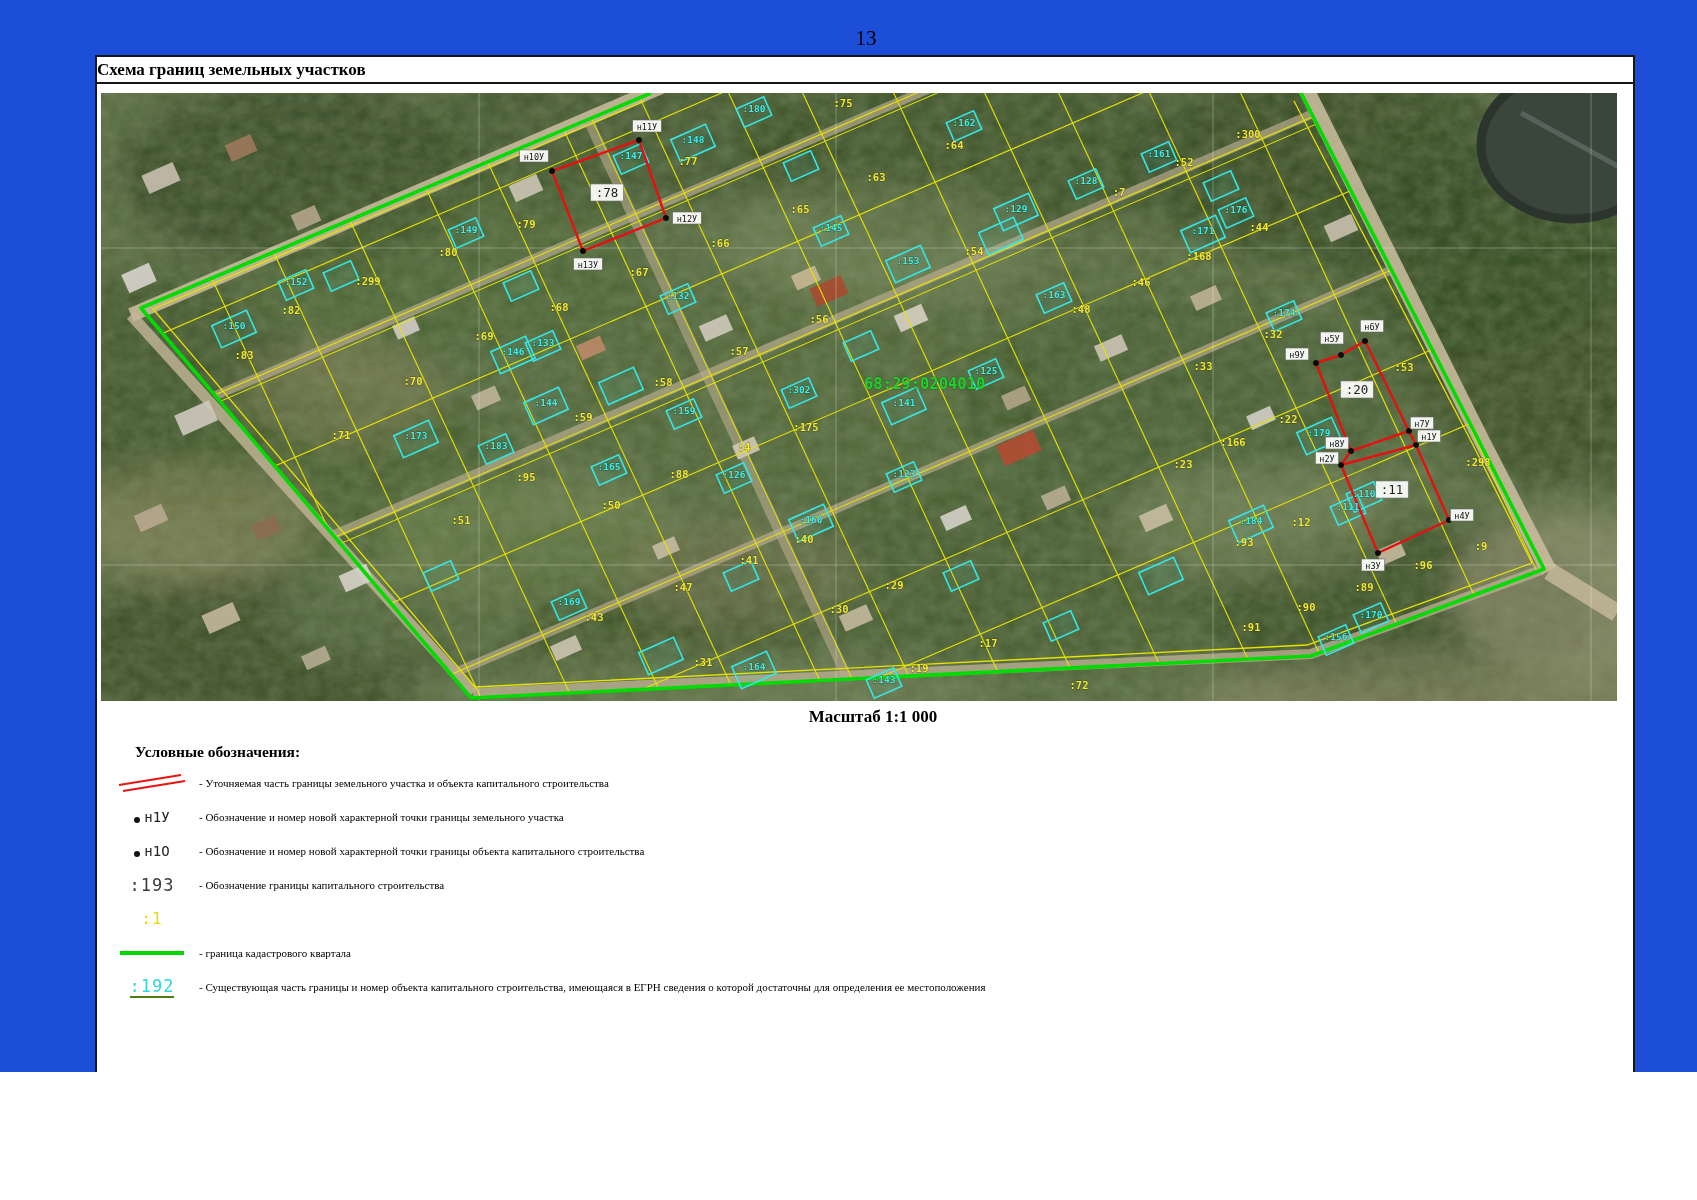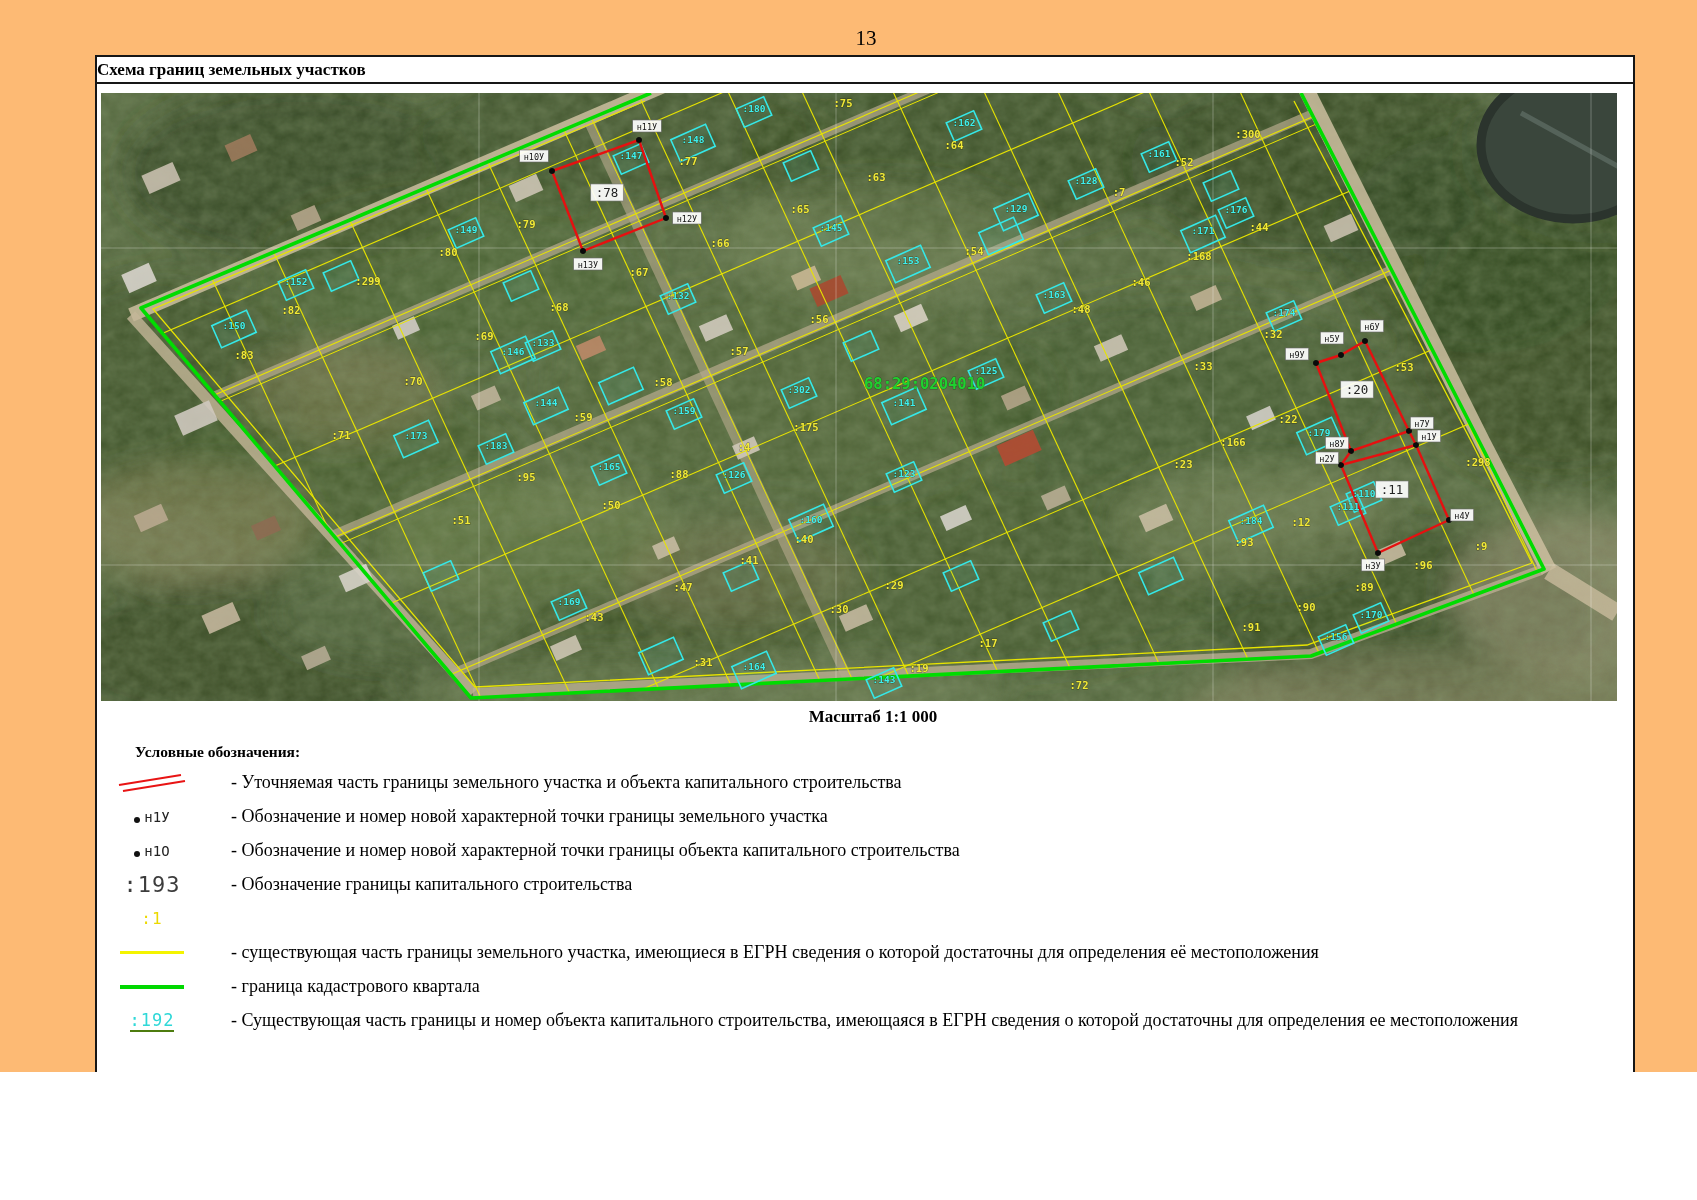--- a/index.html
+++ b/index.html
@@ -1,29 +1,29 @@
 <!DOCTYPE html>
 <html><head>
 <meta charset="utf-8">
 <style>
   html,body{margin:0;padding:0;background:#fff;}
-  .page{position:relative;width:1697px;height:1072px;background:#fdba74;font-family:"Liberation Serif",serif;color:#000;overflow:hidden;}
+  .page{position:relative;width:1697px;height:1072px;background:#1d4ed8;font-family:"Liberation Serif",serif;color:#000;overflow:hidden;}
   .page-num{position:absolute;top:26px;left:95px;width:1542px;text-align:center;font-size:21px;}
   .frame{position:absolute;left:95px;top:55px;width:1540px;height:1060px;border:2px solid #161616;box-sizing:border-box;background:#fff;}
   .title-bar{height:25px;line-height:25px;text-align:left;font-weight:bold;font-size:17px;border-bottom:2px solid #161616;}
   .map-wrap{position:absolute;left:4px;top:36px;width:1516px;height:608px;background:#4f6340;}
   .map-wrap svg{display:block;width:1516px;height:608px;}
   .scale-label{position:absolute;top:650px;left:8px;width:100%;text-align:center;font-weight:bold;font-size:17px;}
   .legend-header{position:absolute;top:686px;left:18px;font-weight:bold;font-size:15.5px;margin-left:20px;}
   #legend-rows{position:absolute;top:712px;left:14px;right:16px;}
   .leg-row{display:flex;align-items:center;min-height:27px;margin-bottom:7px;}
   .leg-sym{flex:0 0 82px;width:82px;display:flex;align-items:center;justify-content:center;}
-  .leg-text{font-size:18px;padding-left:6px;margin-left:32px;}
+  .leg-text{font-size:11px;padding-left:6px;}
   .sym-mono{font-family:"DejaVu Sans Mono",monospace;}
-  .sym-dark{font-size:22px;color:#3c3c3c;letter-spacing:1px;}
+  .sym-dark{font-size:17px;color:#3c3c3c;letter-spacing:1px;}
   .sym-yellow{font-size:16px;color:#ecd900;letter-spacing:1px;}
   .sym-green-num{font-size:10.5px;color:#3fd83f;}
   .sym-cyan{font-size:17px;color:#2fd8d8;border-bottom:2px solid #4d7c0f;letter-spacing:1px;}
   .bar-yellow{width:64px;height:3px;background:#f4f400;}
   .bar-green{width:64px;height:4px;background:#00d800;}
   .pt-wrap{display:flex;align-items:flex-end;}
   .pt-dot{width:6px;height:6px;border-radius:50%;background:#111;margin:0 4px 2px 0;}
   .pt-txt{font-size:14px;color:#222;}
 </style>
 </head>
@@ -445,26 +445,20 @@
           </div>
           <div class="leg-text">- Обозначение границы капитального строительства</div>
         </div>
         <div class="leg-row">
           <div class="leg-sym">
             <span class="sym-mono sym-yellow">:1</span>
           </div>
         </div>
         <div class="leg-row">
           <div class="leg-sym">
-            <div class="bar-yellow"></div>
-          </div>
-          <div class="leg-text">- существующая часть границы земельного участка, имеющиеся в ЕГРН сведения о которой достаточны для определения её местоположения</div>
-        </div>
-        <div class="leg-row">
-          <div class="leg-sym">
             <div class="bar-green"></div>
           </div>
           <div class="leg-text">- граница кадастрового квартала</div>
         </div>
         <div class="leg-row">
           <div class="leg-sym">
             <span class="sym-mono sym-cyan">:192</span>
           </div>
           <div class="leg-text">- Существующая часть границы и номер объекта капитального строительства, имеющаяся в ЕГРН сведения о которой достаточны для определения ее местоположения</div>
         </div>

